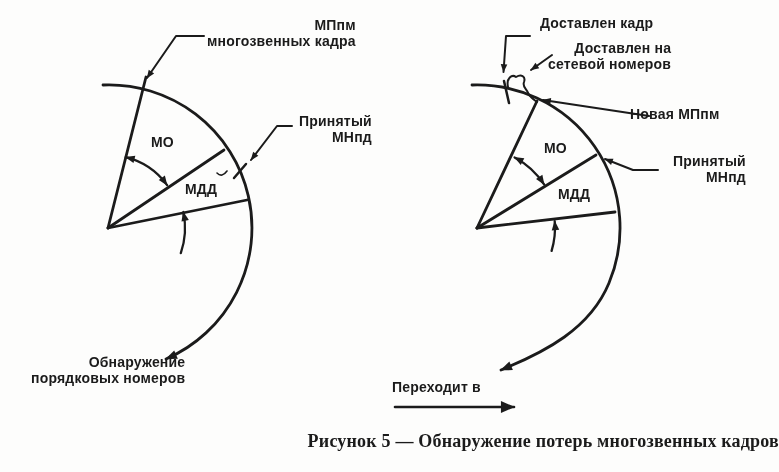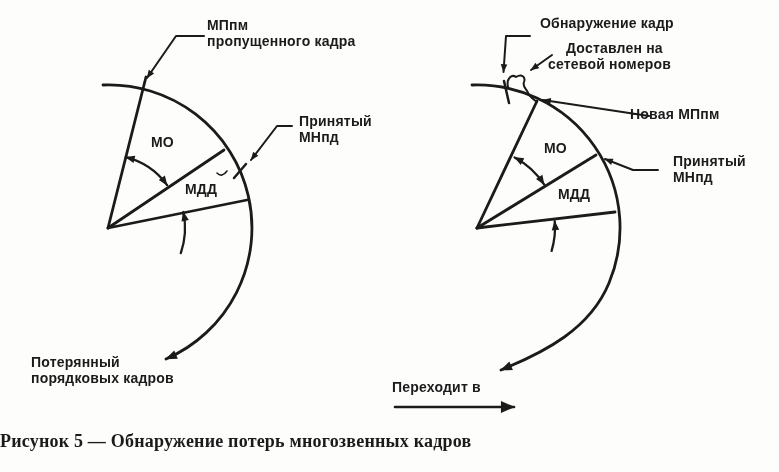--- a/index.html
+++ b/index.html
@@ -6,25 +6,25 @@
   * { margin:0; padding:0; box-sizing:border-box; }
   body { background:#e8e8e8; font-family:"Liberation Sans", sans-serif; }
   .page {
     position:relative; width:779px; height:472px;
     background:var(--bg); overflow:hidden;
   }
   svg.canvas { position:absolute; left:0; top:0; color:var(--ink); }
   .lbl {
     position:absolute; color:var(--ink);
     font:bold 14px "Liberation Sans", sans-serif;
-    line-height:16px; white-space:nowrap; letter-spacing:.2px;
+    line-height:16px; white-space:nowrap; letter-spacing:.2px;text-align:right;
   }
   .lbl .shift { margin-left:18px; }
   .caption {
-    position:absolute; left:0; right:0; top:431px; text-align:left;
+    position:absolute; left:0; right:0; top:431px; text-align:right;
     color:var(--ink);
     font:bold 18px "Liberation Serif", serif; letter-spacing:.2px;
   }
 </style>
 </head>
 <body>
 
 <div class="page">
 
   <svg class="canvas" width="779" height="472" viewBox="0 0 779 472" fill="none" stroke="currentColor" stroke-linecap="round" stroke-linejoin="round">
@@ -62,38 +62,38 @@
       <path d="M 508 87 C 506 78 512 74 516 77 C 521 74 526 76 524 82 C 522 87 527 89 528 93 C 530 97 533 99 537 102" stroke-width="2"></path>
       <path d="M 552 55 L 531 70" stroke-width="2" marker-end="url(#arr)"></path>
       <path d="M 649 116 L 543 100" stroke-width="2" marker-end="url(#arr)"></path>
       <path d="M 658 170 L 633 170 L 605 159" stroke-width="2" marker-end="url(#arr)"></path>
       <path d="M 395 407 L 514 407" stroke-width="2.6" marker-end="url(#arrBig)"></path>
     </g>
   </svg>
 
   <div class="lbl" style="left:207px; top:17px">
     <div>МПпм</div>
-    <div>пропущенного кадра</div>
+    <div>многозвенных кадра</div>
   </div>
 
   <div class="lbl" style="left:151px; top:134px">МО</div>
 
   <div class="lbl" style="left:185px; top:181px">МДД</div>
 
   <div class="lbl" style="left:299px; top:113px">
     <div>Принятый</div>
     <div>МНпд</div>
   </div>
 
   <div class="lbl" style="left:31px; top:354px">
-    <div>Потерянный</div>
-    <div>порядковых кадров</div>
+    <div>Обнаружение</div>
+    <div>порядковых номеров</div>
   </div>
 
-  <div class="lbl" style="left:540px; top:15px">Обнаружение кадр</div>
+  <div class="lbl" style="left:540px; top:15px">Доставлен кадр</div>
 
   <div class="lbl" style="left:548px; top:40px">
     <div class="shift">Доставлен на</div>
     <div>сетевой номеров</div>
   </div>
 
   <div class="lbl" style="left:630px; top:106px">Новая МПпм</div>
 
   <div class="lbl" style="left:544px; top:140px">МО</div>
 

